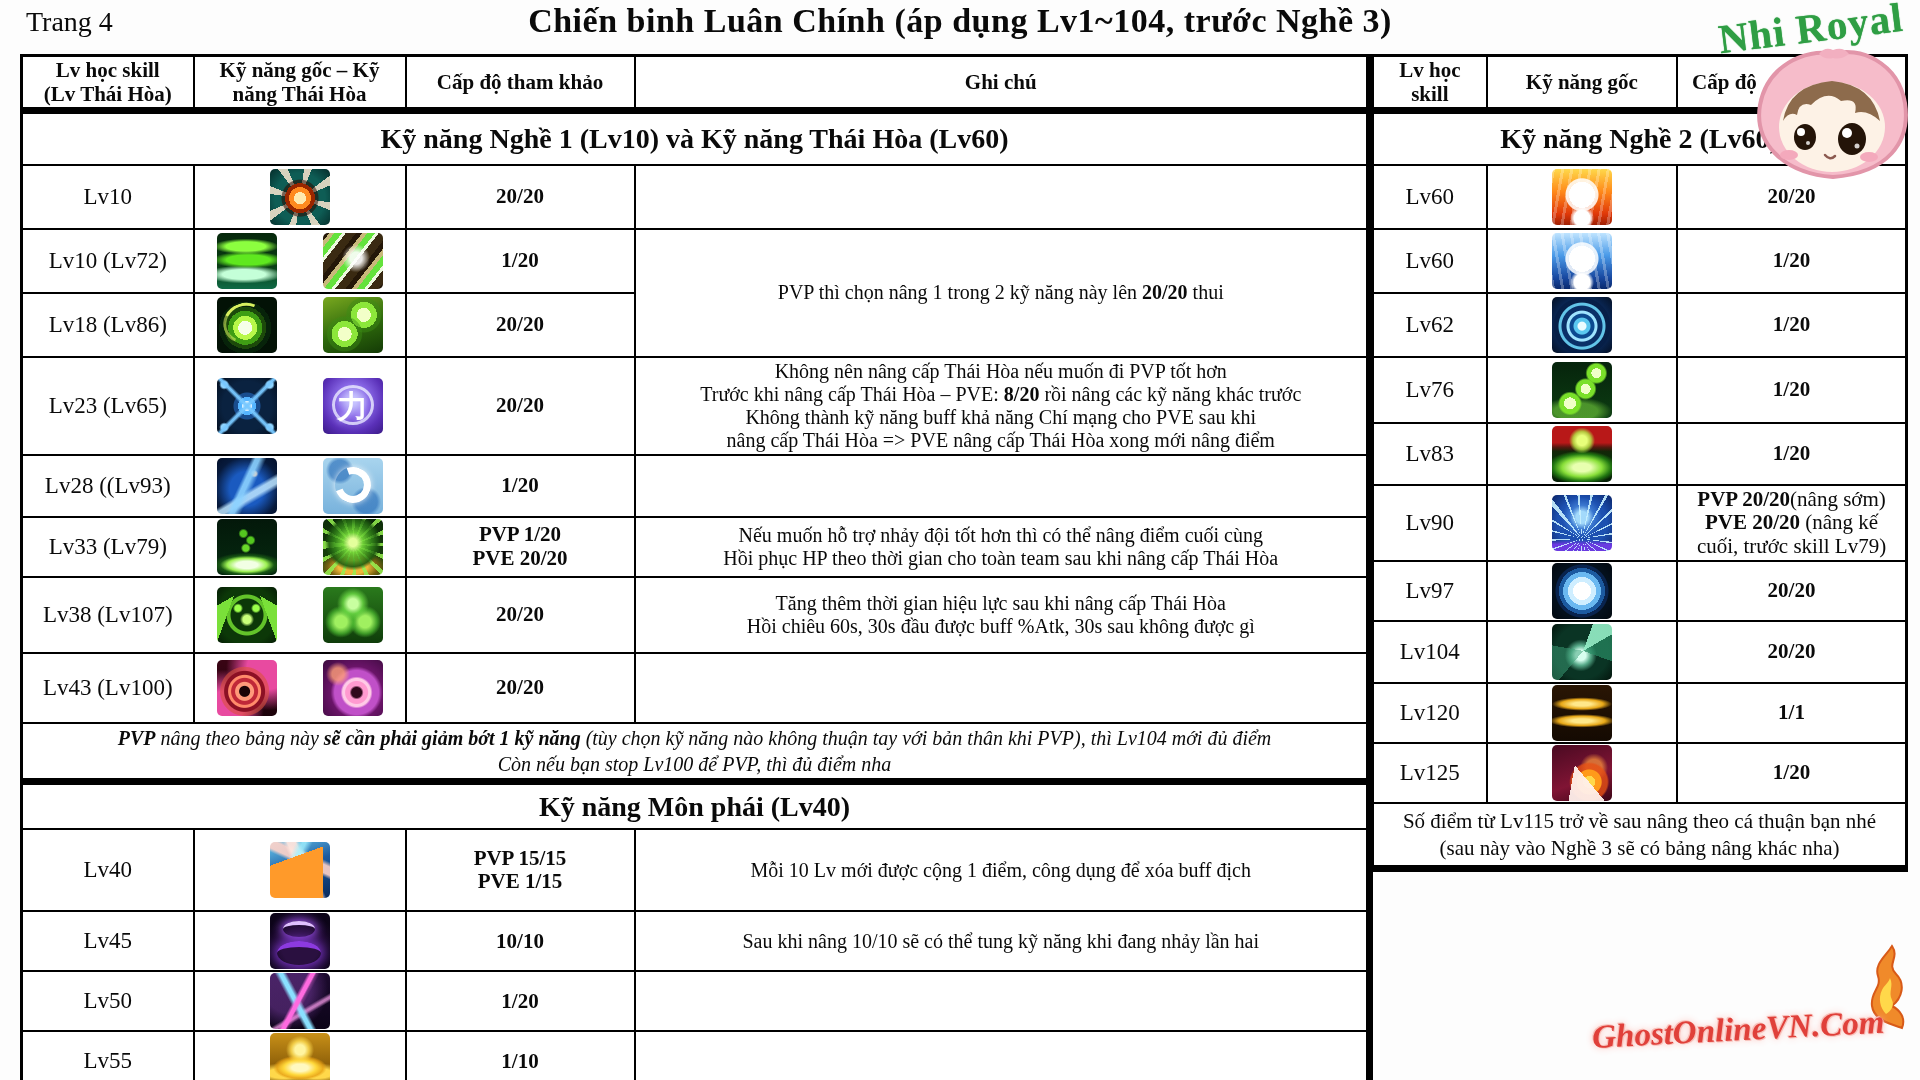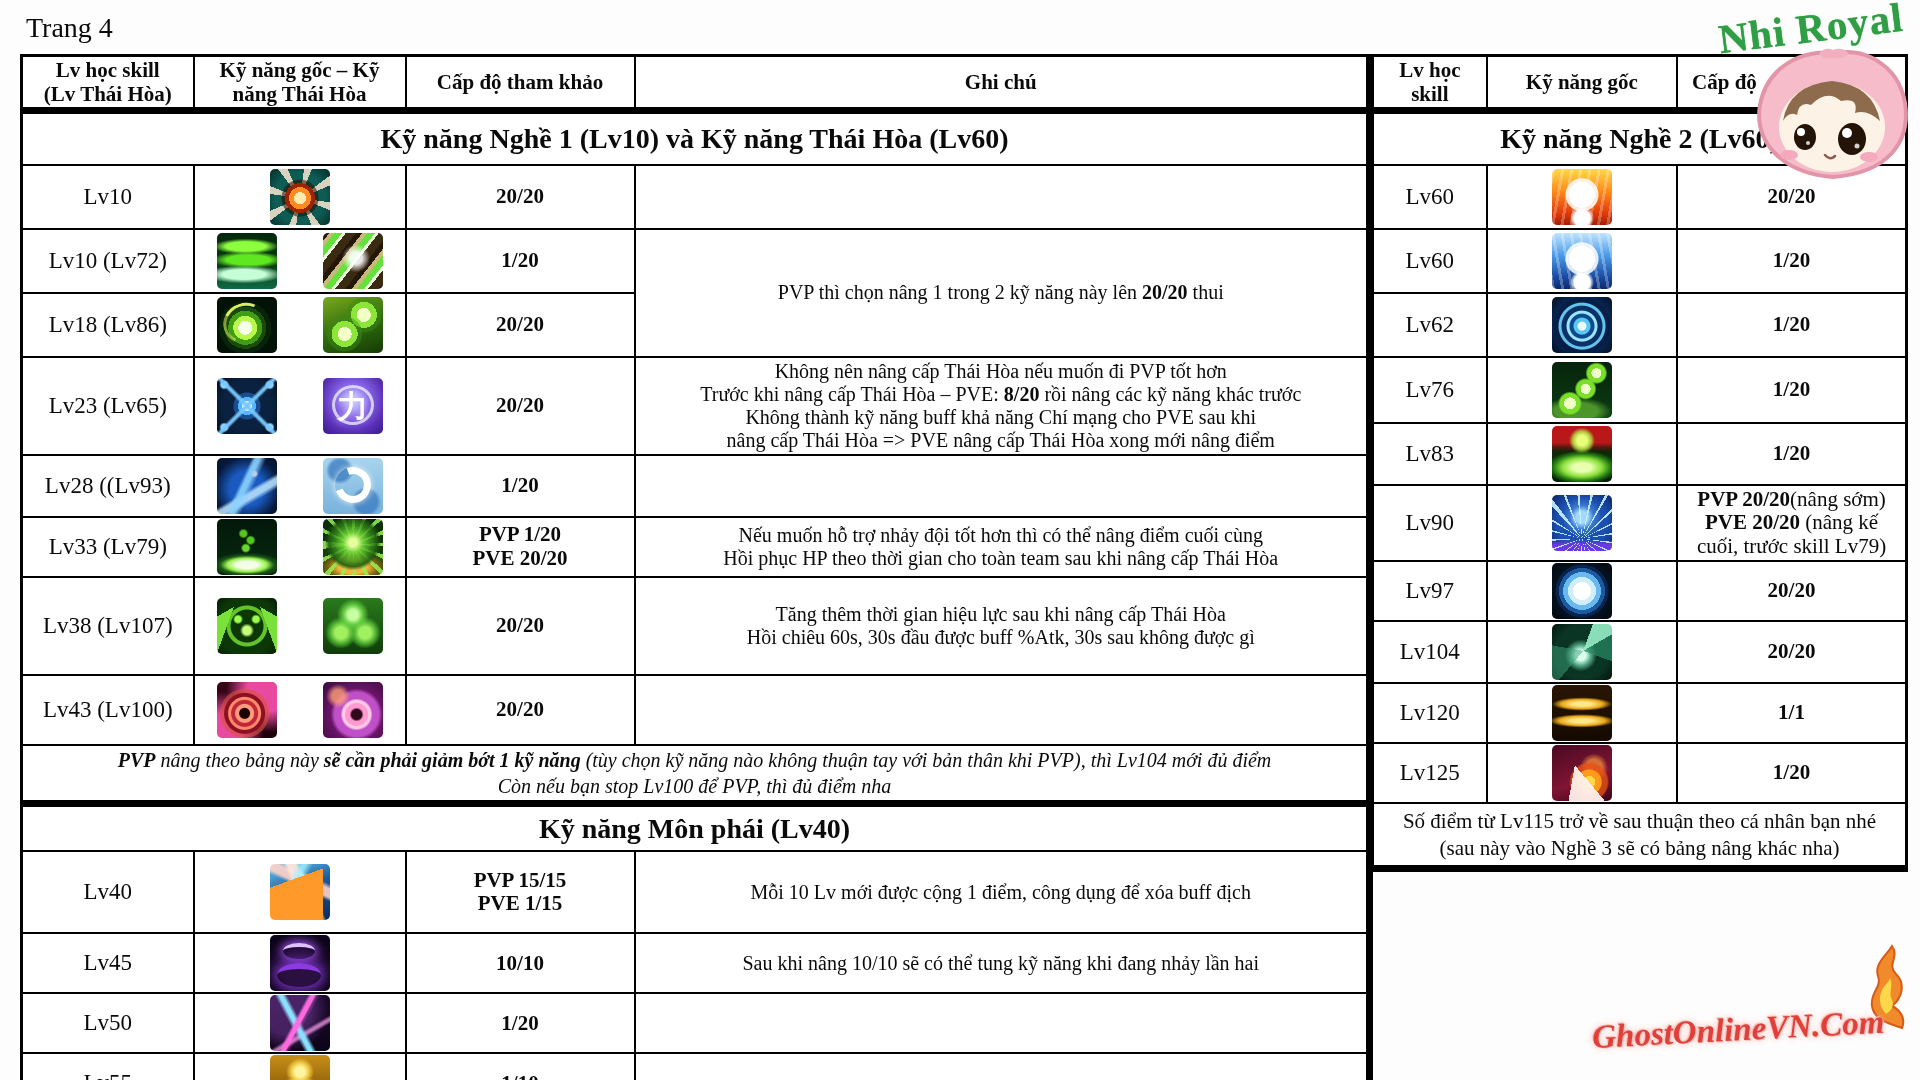--- a/index.html
+++ b/index.html
@@ -1,18 +1,18 @@
 <!DOCTYPE html>
 <html><head>
 <meta charset="utf-8">
 <style>
   html,body{margin:0;padding:0;width:1920px;height:1080px;overflow:hidden;background:#fff;
     font-family:"Liberation Serif","DejaVu Serif",serif;color:#0a0a0a;}
   .canvas{position:relative;width:1920px;height:1080px;background:#fdfdfd;}
-  .page-label{position:absolute;left:26px;top:12px;font-size:28px;}
+  .page-label{position:absolute;left:26px;top:6px;font-size:28px;}
   .page-title{position:absolute;left:0;top:2px;width:100%;text-align:center;font-size:34px;font-weight:bold;letter-spacing:.5px;}
   .brand{position:absolute;right:16px;top:4px;font-size:41px;font-weight:bold;color:#2f9e44;
     transform:rotate(-7deg);transform-origin:center;z-index:8;letter-spacing:1px;text-shadow:0 0 1px #2f9e44;}
   table{border-collapse:collapse;table-layout:fixed;position:absolute;background:#fff;}
   #ltable{left:20px;top:54px;width:1348px;border:3px solid #000;border-right:7px solid #000;border-bottom:7px solid #000;}
   #rtable{left:1367px;top:54px;width:541px;border:3px solid #000;border-left:7px solid #000;border-bottom:7px solid #000;}
   th,td{border:2px solid #000;text-align:center;vertical-align:middle;padding:1px 4px;overflow:hidden;}
   thead tr{height:52px;}
   th{font-size:21px;font-weight:bold;line-height:1.15;}
   th .hline{display:block;}
@@ -187,20 +187,21 @@
   .watermark{position:absolute;left:1592px;top:1010px;width:340px;z-index:7;
     font-size:33px;font-weight:bold;font-style:italic;color:#e0403a;transform:rotate(-3deg);
     text-shadow:1px 1px 0 #f8c0ba,-1px -1px 0 #f8c0ba,0 0 7px rgba(255,170,160,.9);}
   .flame{position:absolute;left:1862px;top:944px;z-index:7;}
 </style>
 </head>
 <body>
 
 <div class="canvas">
   <div class="page-label">Trang 4</div>
+  <div class="page-title">Chiến binh Luân Chính (áp dụng Lv1~104, trước Nghề 3)</div>
   <div class="brand">Nhi Royal</div>
 
   <table id="ltable">
     <colgroup>
         <col style="width:172px">
         <col style="width:212px">
         <col style="width:229px">
         <col style="width:735px">
       </colgroup>
     <thead>
@@ -305,21 +306,21 @@
           </td>
           <td class="grade-cell">
             <div class="grade-line"><b>PVP 1/20</b></div>
             <div class="grade-line"><b>PVE 20/20</b></div>
           </td>
           <td class="note-cell">
             <div class="note-line">Nếu muốn hỗ trợ nhảy đội tốt hơn thì có thể nâng điểm cuối cùng</div>
             <div class="note-line">Hồi phục HP theo thời gian cho toàn team sau khi nâng cấp Thái Hòa</div>
           </td>
         </tr>
-        <tr class="skill-row" style="height: 98px;">
+        <tr class="skill-row" style="height: 76px;">
           <td class="level-cell">Lv38 (Lv107)</td>
           <td class="icons-cell">
             <div class="icwrap">
               <div class="ic ic-green-tiger-face"></div>
               <div class="ic ic-green-twin-crest"></div>
             </div>
           </td>
           <td class="grade-cell">
             <div class="grade-line"><b>20/20</b></div>
           </td>
@@ -536,21 +537,21 @@
             <div class="icwrap">
               <div class="ic ic-flaming-hand"></div>
             </div>
           </td>
           <td class="grade-cell">
             <div class="grade-line"><b>1/20</b></div>
           </td>
         </tr>
         <tr class="note-row" style="height: 66px;">
           <td class="foot-note" colspan="3">
-            <div class="note-line">Số điểm từ Lv115 trở về sau thuận theo cá nhân bạn nhé</div>
+            <div class="note-line">Số điểm từ Lv115 trở về sau nâng theo cá thuận bạn nhé</div>
             <div class="note-line">(sau này vào Nghề 3 sẽ có bảng nâng khác nha)</div>
           </td>
         </tr>
       </tbody>
   </table>
 
   <svg class="avatar" viewBox="0 0 176 133" xmlns="http://www.w3.org/2000/svg">
     <path d="M88,7 C60,1 22,19 15,58 C9,94 36,126 88,130 C142,126 166,96 160,56 C153,15 114,-1 88,7 Z" fill="#f6bcca" stroke="#e295a9" stroke-width="4"></path>
     <path d="M88,3 q10,-4 16,4 q-8,6 -16,4 q-8,2 -14,-4 q6,-8 14,-4 Z" fill="#f2afc0"></path>
     <ellipse cx="87" cy="80" rx="53" ry="45" fill="#fdf2e6"></ellipse>

